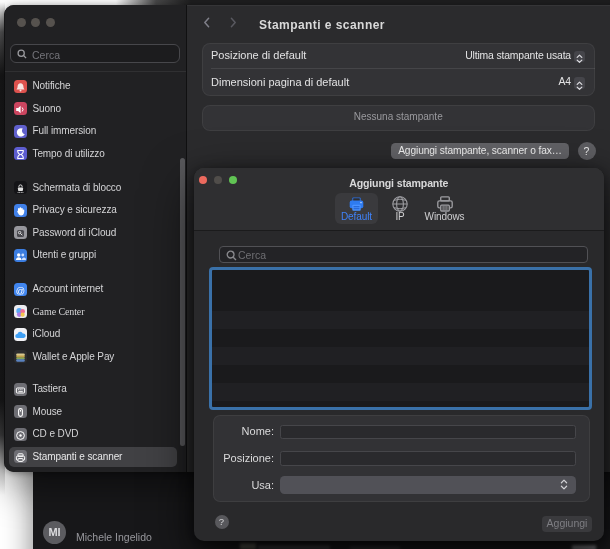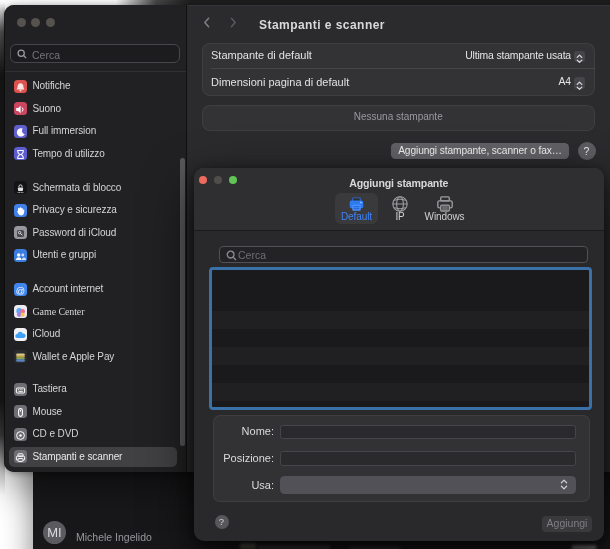--- a/index.html
+++ b/index.html
@@ -10,21 +10,21 @@
   #leftshade{left:0;top:0;width:5px;height:549px;z-index:5;
     background:linear-gradient(to bottom, rgba(12,12,13,0) 2px, rgba(12,12,13,.7) 32px,
       rgba(12,12,13,.96) 75px, rgba(12,12,13,.96) 400px, rgba(12,12,13,.8) 435px,
       rgba(12,12,13,.2) 470px, rgba(12,12,13,0) 495px);}
   #topstrip{left:116px;top:0;right:0;height:6px;
     background:linear-gradient(to right, rgba(28,28,29,0) 0, rgba(28,28,29,.8) 40px, #1f1f20 75px);}
   
   #bgwin{left:33px;top:455px;width:585px;height:130px;background:#18181a;
     border-radius:10px;box-shadow:0 8px 30px rgba(0,0,0,.5);}
   #bgwin .avatar{position:absolute;left:10px;top:66px;width:23px;height:23px;border-radius:50%;
-    background:#5c5c60;color:#dcdcde;font-size:13px;font-weight:normal;text-align:center;line-height:23px;}
+    background:#5c5c60;color:#dcdcde;font-size:11px;font-weight:bold;text-align:center;line-height:23px;}
   #bgwin .uname{position:absolute;left:43px;top:76px;font-size:10.5px;color:#98989d;}
   .smudge{position:absolute;filter:blur(1.5px);}
   
   #mainwin{left:4px;top:5px;width:620px;height:467px;border-radius:10px;background:#2b2b2d;
     box-shadow:0 16px 38px -4px rgba(0,0,0,.5), 0 1px 6px rgba(0,0,0,.35), inset 0 1px 0 rgba(255,255,255,.05);overflow:hidden;}
   #sidebar{position:absolute;left:0;top:0;width:182px;height:100%;background:#212123;
     border-right:1px solid rgba(0,0,0,.5);}
   .dot{position:absolute;border-radius:50%;}
   #sb-search{position:absolute;left:6px;top:38.5px;width:170px;height:19.5px;border-radius:6px;
     background:#1c1c1e;border:1px solid #47474b;box-sizing:border-box;}
@@ -239,21 +239,21 @@
     <svg class="abs" style="left:199px;top:11.5px;" width="7" height="11" viewBox="0 0 7 11">
         <path d="M5.6 1.3 L1.8 5.5 L5.6 9.7" fill="none" stroke="#80808a" stroke-width="1.5" stroke-linecap="round" stroke-linejoin="round"></path>
       </svg>
     <svg class="abs" style="left:226px;top:11.5px;" width="7" height="11" viewBox="0 0 7 11">
         <path d="M1.4 1.3 L5.2 5.5 L1.4 9.7" fill="none" stroke="#595960" stroke-width="1.5" stroke-linecap="round" stroke-linejoin="round"></path>
       </svg>
     <div id="ctitle">Stampanti e scanner</div>
 
     <div class="group" style="top:37.5px;height:53.5px;">
       <div class="grow" style="top:0;">
-        <div class="gl">Stampante di default</div>
+        <div class="gl">Posizione di default</div>
         <div class="gv">Ultima stampante usata</div>
         <div class="stepper"><svg width="11" height="11.5" viewBox="0 0 11 11.5">
           <path d="M3.2 4.4 L5.5 2.1 L7.8 4.4" fill="none" stroke="#d8d8dc" stroke-width="1.3" stroke-linecap="round" stroke-linejoin="round"></path>
           <path d="M3.2 7.1 L5.5 9.4 L7.8 7.1" fill="none" stroke="#d8d8dc" stroke-width="1.3" stroke-linecap="round" stroke-linejoin="round"></path>
         </svg></div>
       </div>
       <div class="gdiv"></div>
       <div class="grow" style="top:26.5px;">
         <div class="gl">Dimensioni pagina di default</div>
         <div class="gv">A4</div>

